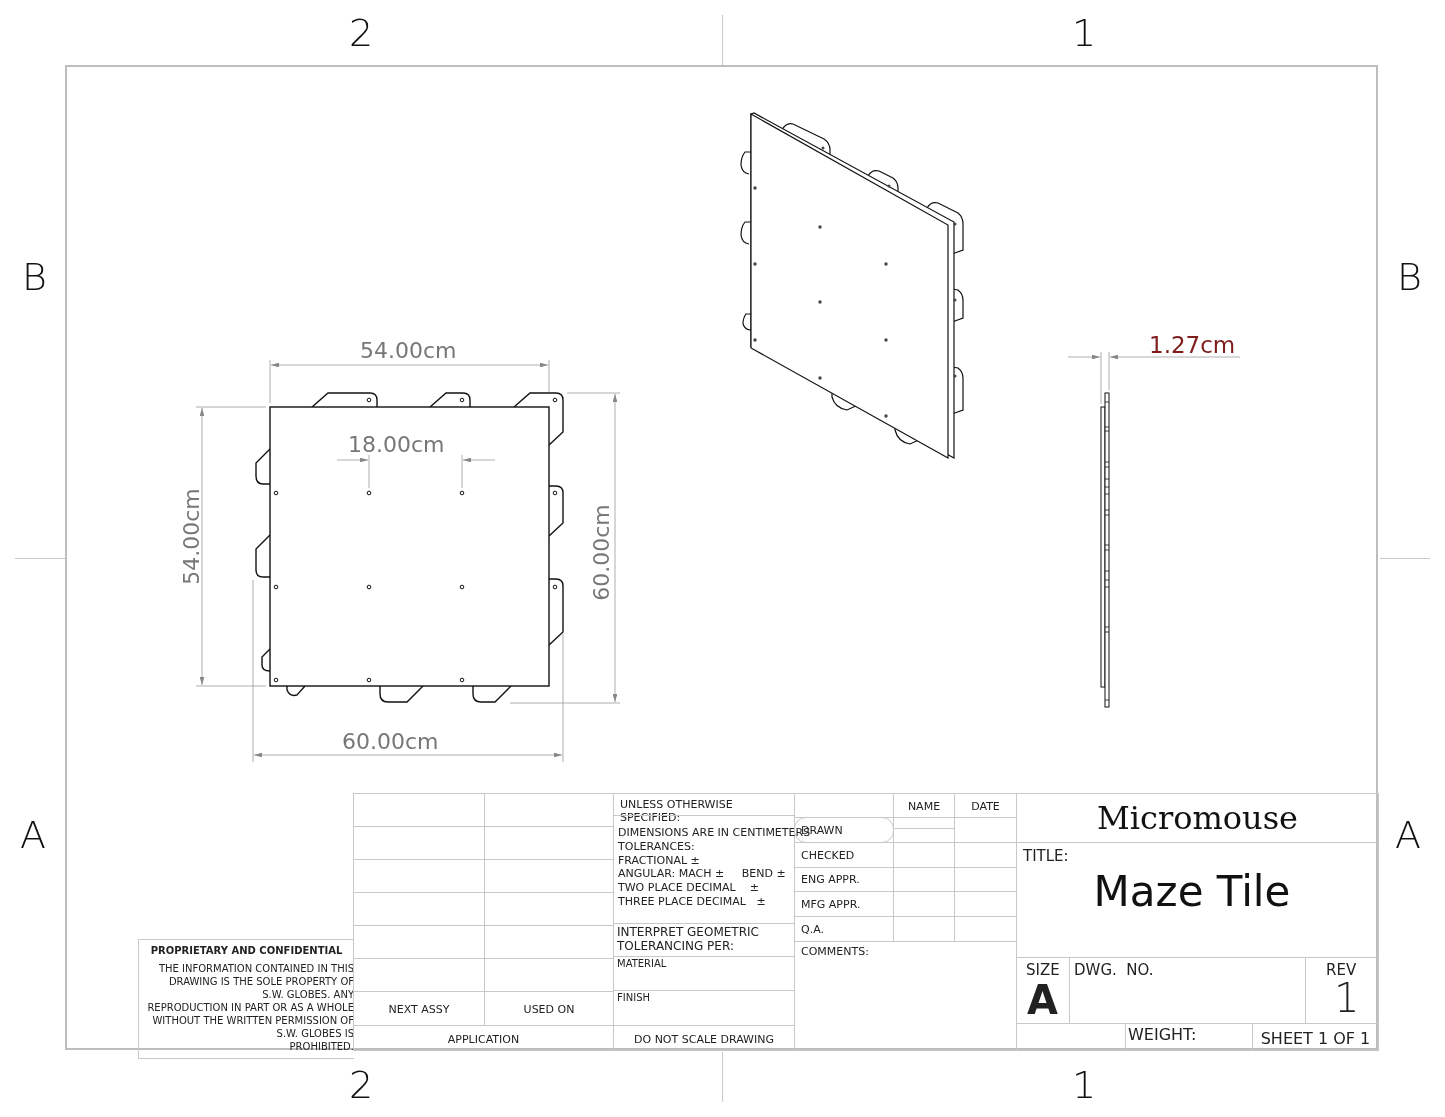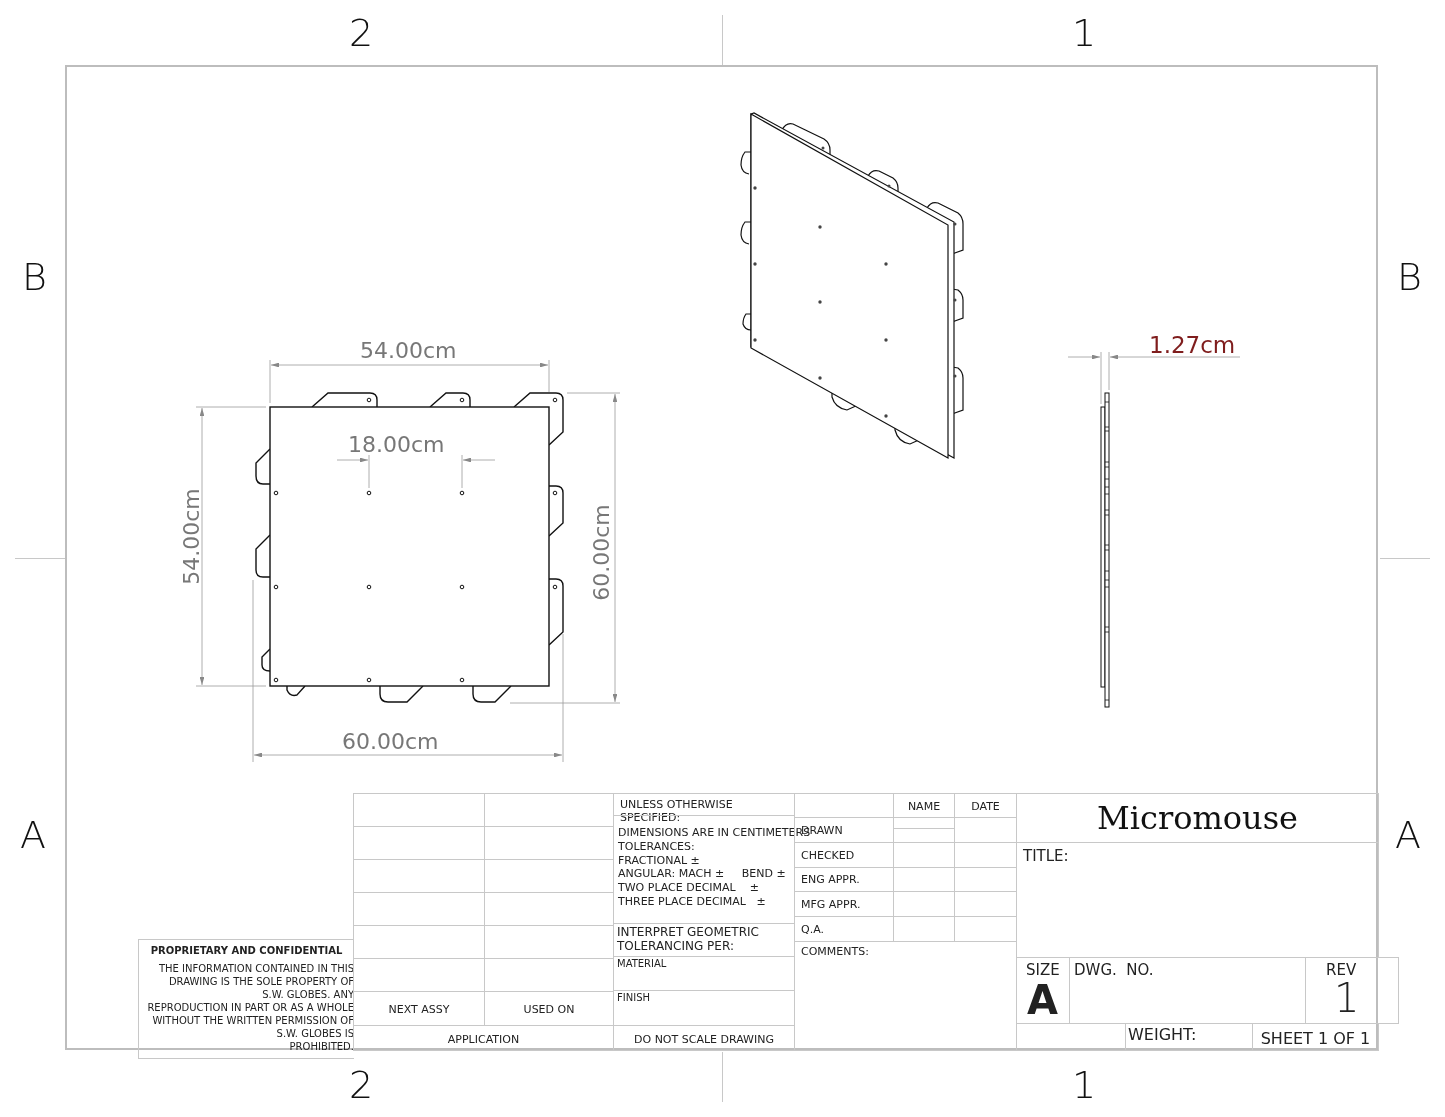--- a/index.html
+++ b/index.html
@@ -225,21 +225,21 @@
   <div class="cell" style="left:613px;top:956px;width:182px;height:35px;padding:1px 0 0 3px;font-size:10px;">MATERIAL</div>
   <div class="cell" style="left:613px;top:990px;width:182px;height:36px;padding:1px 0 0 3px;font-size:10px;">FINISH</div>
   <div class="cell ctr" style="left:613px;top:1025px;width:182px;height:26px;padding-top:7px;">DO NOT SCALE DRAWING</div>
 </div>
 
 <div>
   <div class="cell" style="left:794px;top:793px;width:100px;height:25px;"></div>
   <div class="cell ctr" style="left:893px;top:793px;width:62px;height:36px;padding-top:6px;">NAME</div>
   <div class="cell ctr" style="left:954px;top:793px;width:63px;height:25px;padding-top:6px;">DATE</div>
 
-  <div class="cell" style="left:794px;top:817px;width:100px;height:26px;padding:6px 0 0 6px;">DRAWN</div>
+  <div class="cell" style="left:794px;top:817px;width:100px;height:26px;padding:6px 0 0 6px;border-radius:12px;">DRAWN</div>
   <div class="cell" style="left:893px;top:817px;width:62px;height:26px;"></div>
   <div class="cell" style="left:954px;top:817px;width:63px;height:26px;"></div>
 
   <div class="cell" style="left:794px;top:842px;width:100px;height:26px;padding:6px 0 0 6px;">CHECKED</div>
   <div class="cell" style="left:893px;top:842px;width:62px;height:26px;"></div>
   <div class="cell" style="left:954px;top:842px;width:63px;height:26px;"></div>
 
   <div class="cell" style="left:794px;top:867px;width:100px;height:25px;padding:5px 0 0 6px;">ENG APPR.</div>
   <div class="cell" style="left:893px;top:867px;width:62px;height:25px;"></div>
   <div class="cell" style="left:954px;top:867px;width:63px;height:25px;"></div>
@@ -252,28 +252,29 @@
   <div class="cell" style="left:893px;top:916px;width:62px;height:26px;"></div>
   <div class="cell" style="left:954px;top:916px;width:63px;height:26px;"></div>
 
   <div class="cell" style="left:794px;top:941px;width:223px;height:110px;padding:3px 0 0 6px;">COMMENTS:</div>
 </div>
 
 <div>
   <div class="cell ctr company" style="left:1016px;top:793px;width:363px;height:50px;padding-top:5px;font-size:32px;">Micromouse</div>
   <div class="cell" style="left:1016px;top:842px;width:363px;height:116px;">
     <div class="lbl" style="left:6px;top:4px;font-size:15px;">TITLE:</div>
+    <div class="abs title-big" style="left:0;top:24px;width:350px;text-align:center;font-size:42px;">Maze Tile</div>
   </div>
   <div class="cell" style="left:1016px;top:957px;width:54px;height:67px;">
     <div class="lbl" style="left:9px;top:3px;font-size:15px;">SIZE</div>
     <div class="abs" style="left:10px;top:18px;font-size:40px;font-weight:bold;">A</div>
   </div>
   <div class="cell" style="left:1069px;top:957px;width:237px;height:67px;">
     <div class="lbl" style="left:4px;top:3px;font-size:15px;white-space:pre;">DWG.  NO.</div>
   </div>
-  <div class="cell" style="left:1305px;top:957px;width:94px;height:67px;">
+  <div class="cell" style="left:1305px;top:957px;width:74px;height:67px;">
     <div class="lbl" style="left:20px;top:3px;font-size:15px;">REV</div>
     <div class="abs" style="left:28px;top:16px;font-size:40px;font-weight:300;">1</div>
   </div>
   <div class="cell" style="left:1016px;top:1023px;width:110px;height:28px;"></div>
   <div class="cell" style="left:1125px;top:1023px;width:128px;height:28px;padding:1px 0 0 2px;font-size:16px;">WEIGHT:</div>
   <div class="cell ctr" style="left:1252px;top:1023px;width:127px;height:28px;padding-top:5px;font-size:16px;">SHEET 1 OF 1</div>
 </div>
 
 </body></html>

